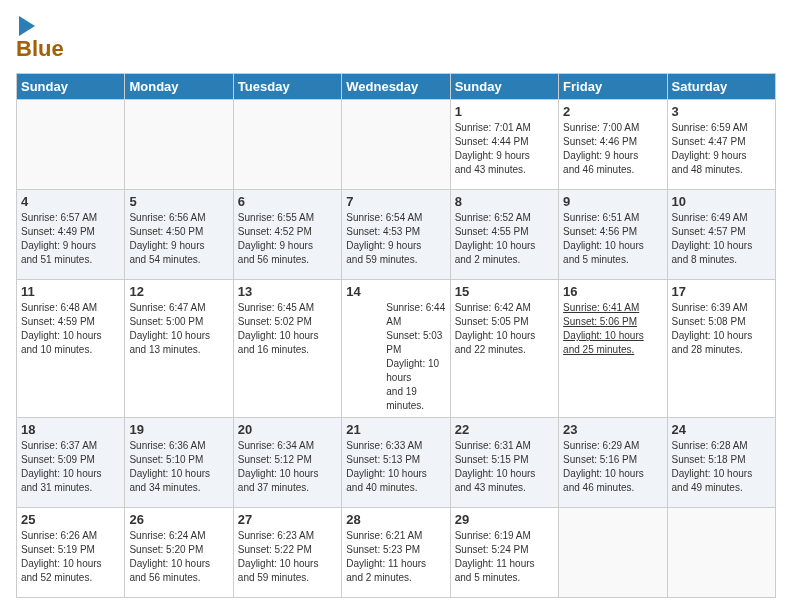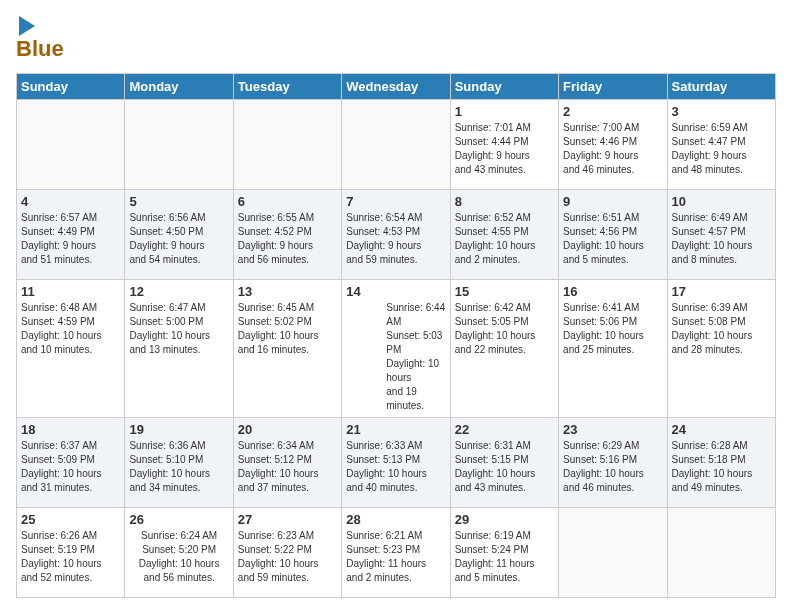--- a/index.html
+++ b/index.html
@@ -212,21 +212,21 @@
         </td>
         <td>
           <span class="day-num">15</span>
           <div class="day-info" style="white-space: pre-line;">Sunrise: 6:42 AM
 Sunset: 5:05 PM
 Daylight: 10 hours
 and 22 minutes.</div>
         </td>
         <td>
           <span class="day-num">16</span>
-          <div class="day-info" style="white-space: pre-line;">Sunrise: 6:41 AM
+          <div class="day-info" style="white-space: pre-line; text-decoration: underline;">Sunrise: 6:41 AM
 Sunset: 5:06 PM
 Daylight: 10 hours
 and 25 minutes.</div>
         </td>
         <td>
           <span class="day-num">17</span>
           <div class="day-info" style="white-space: pre-line;">Sunrise: 6:39 AM
 Sunset: 5:08 PM
 Daylight: 10 hours
 and 28 minutes.</div>
@@ -286,21 +286,21 @@
       <tr>
         <td>
           <span class="day-num">25</span>
           <div class="day-info" style="white-space: pre-line;">Sunrise: 6:26 AM
 Sunset: 5:19 PM
 Daylight: 10 hours
 and 52 minutes.</div>
         </td>
         <td>
           <span class="day-num">26</span>
-          <div class="day-info" style="white-space: pre-line; text-align: center;">Sunrise: 6:24 AM
+          <div class="day-info" style="white-space: pre-line;">Sunrise: 6:24 AM
 Sunset: 5:20 PM
 Daylight: 10 hours
 and 56 minutes.</div>
         </td>
         <td>
           <span class="day-num">27</span>
           <div class="day-info" style="white-space: pre-line;">Sunrise: 6:23 AM
 Sunset: 5:22 PM
 Daylight: 10 hours
 and 59 minutes.</div>

